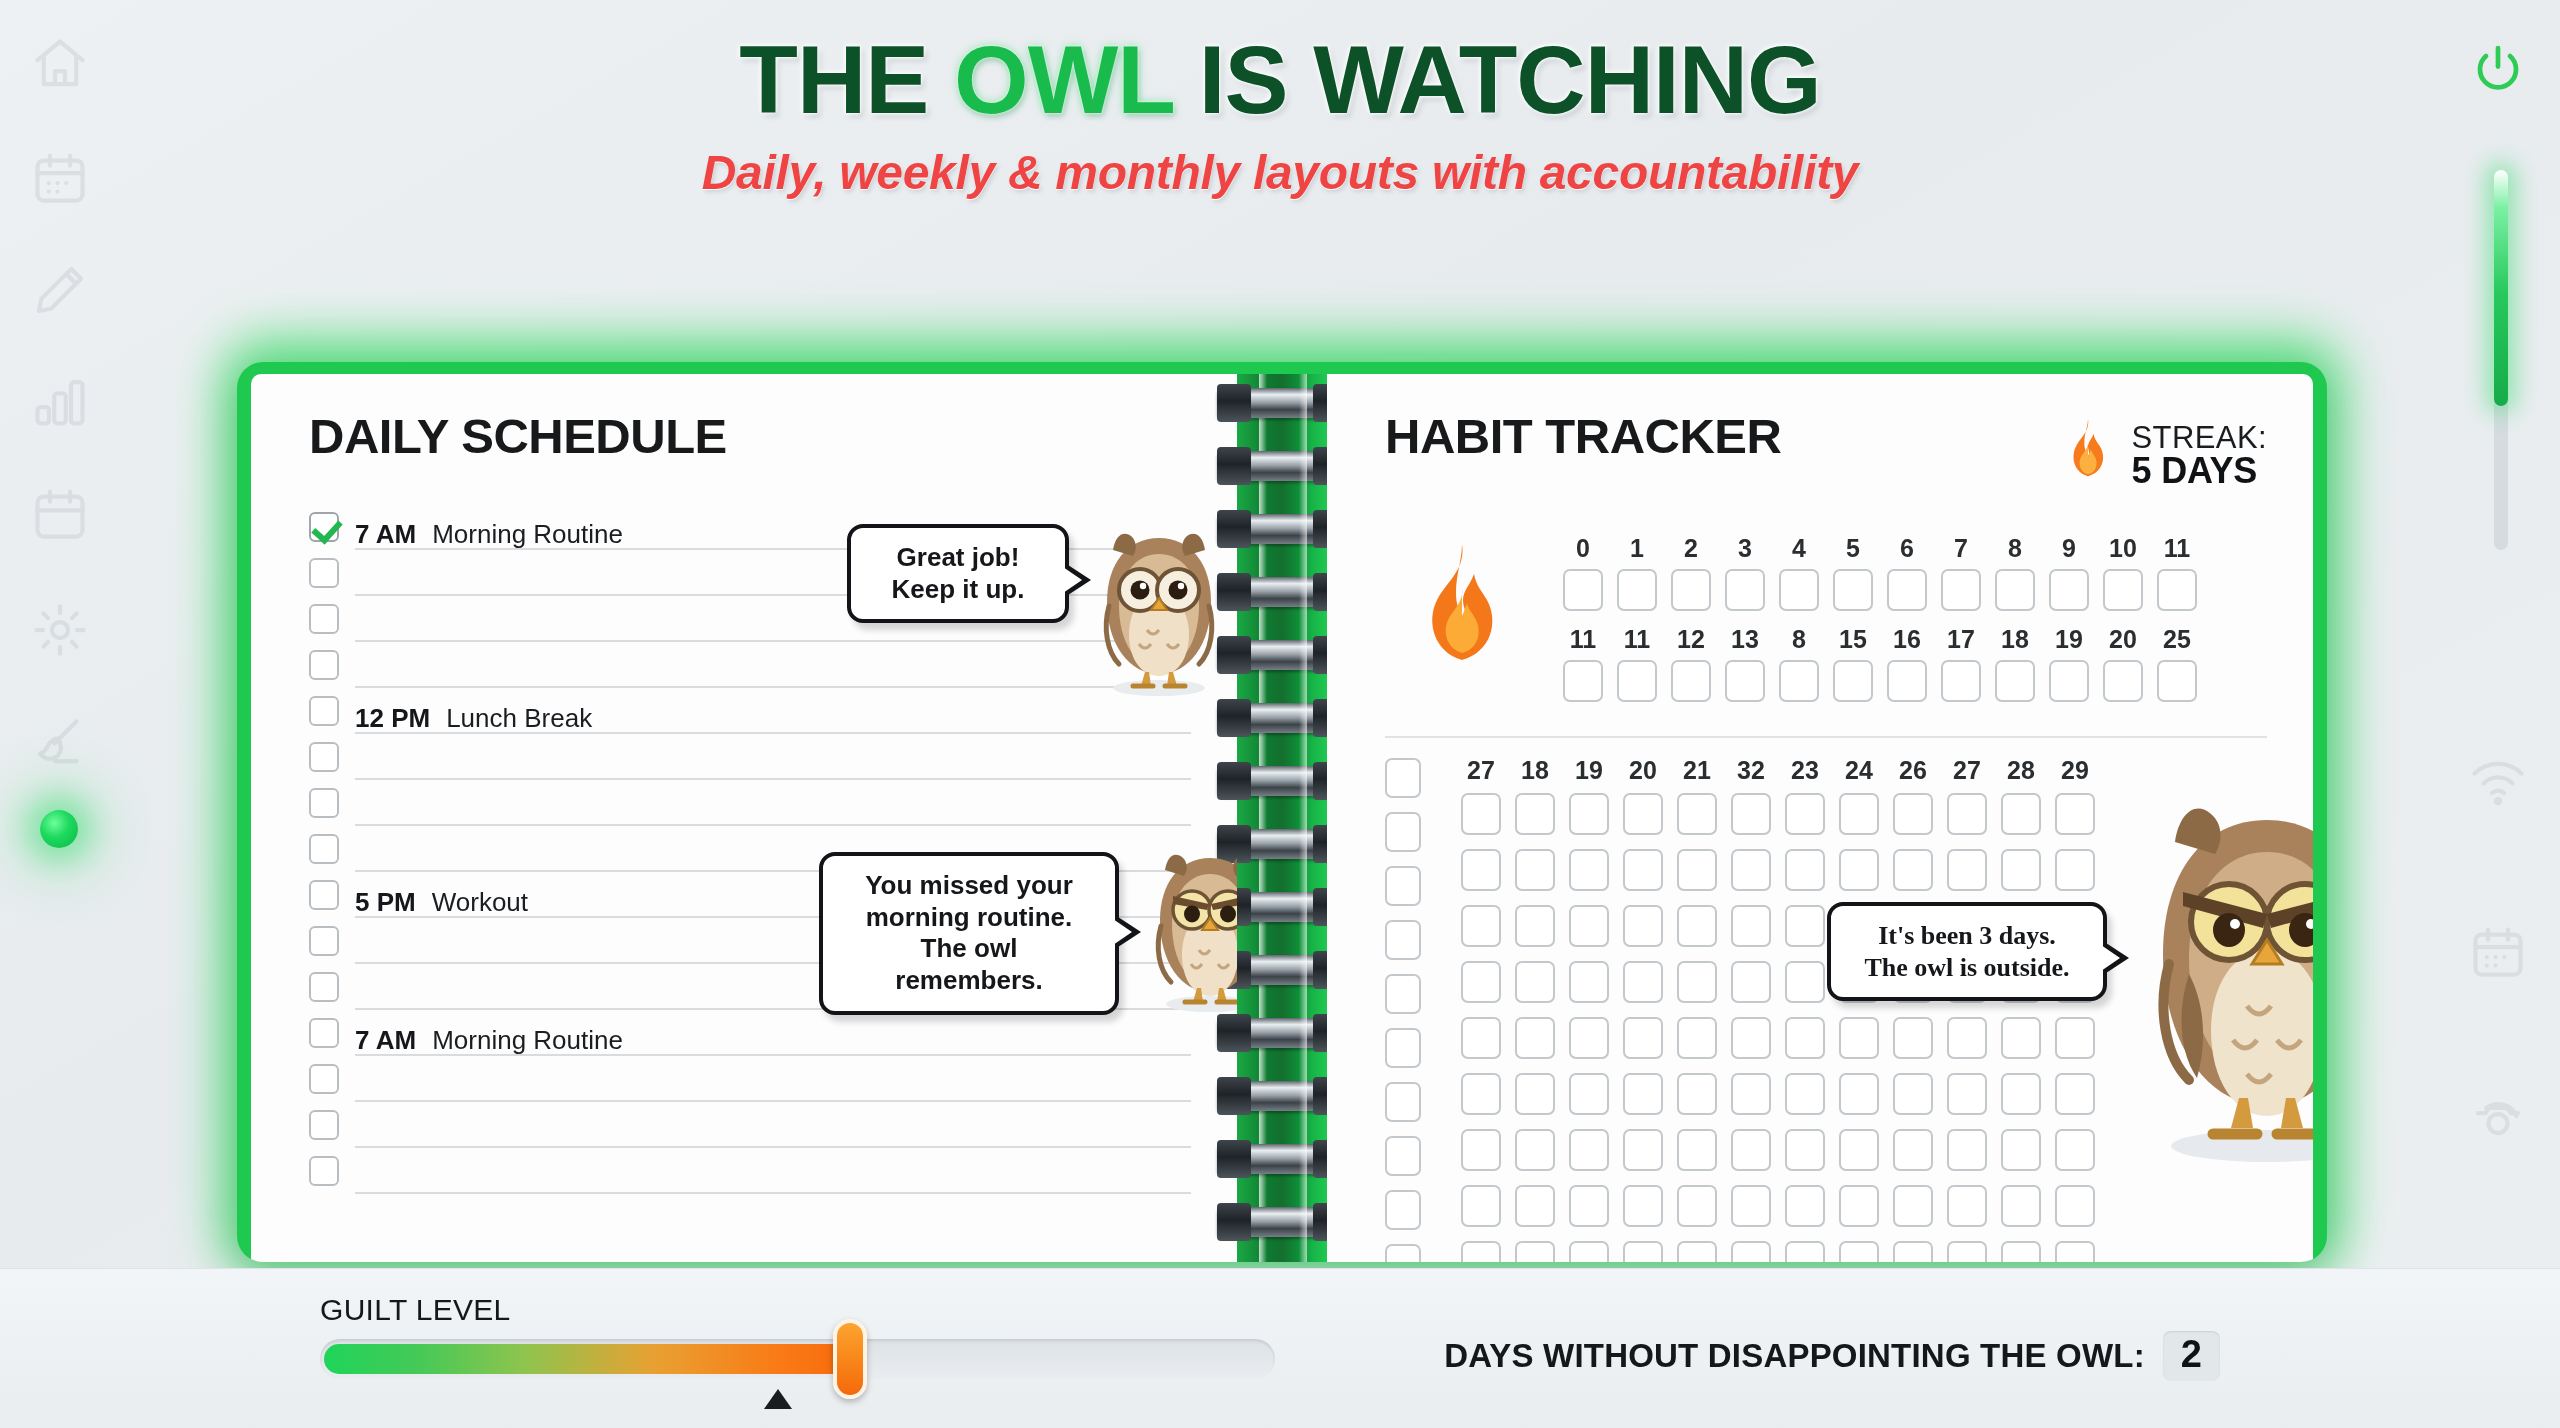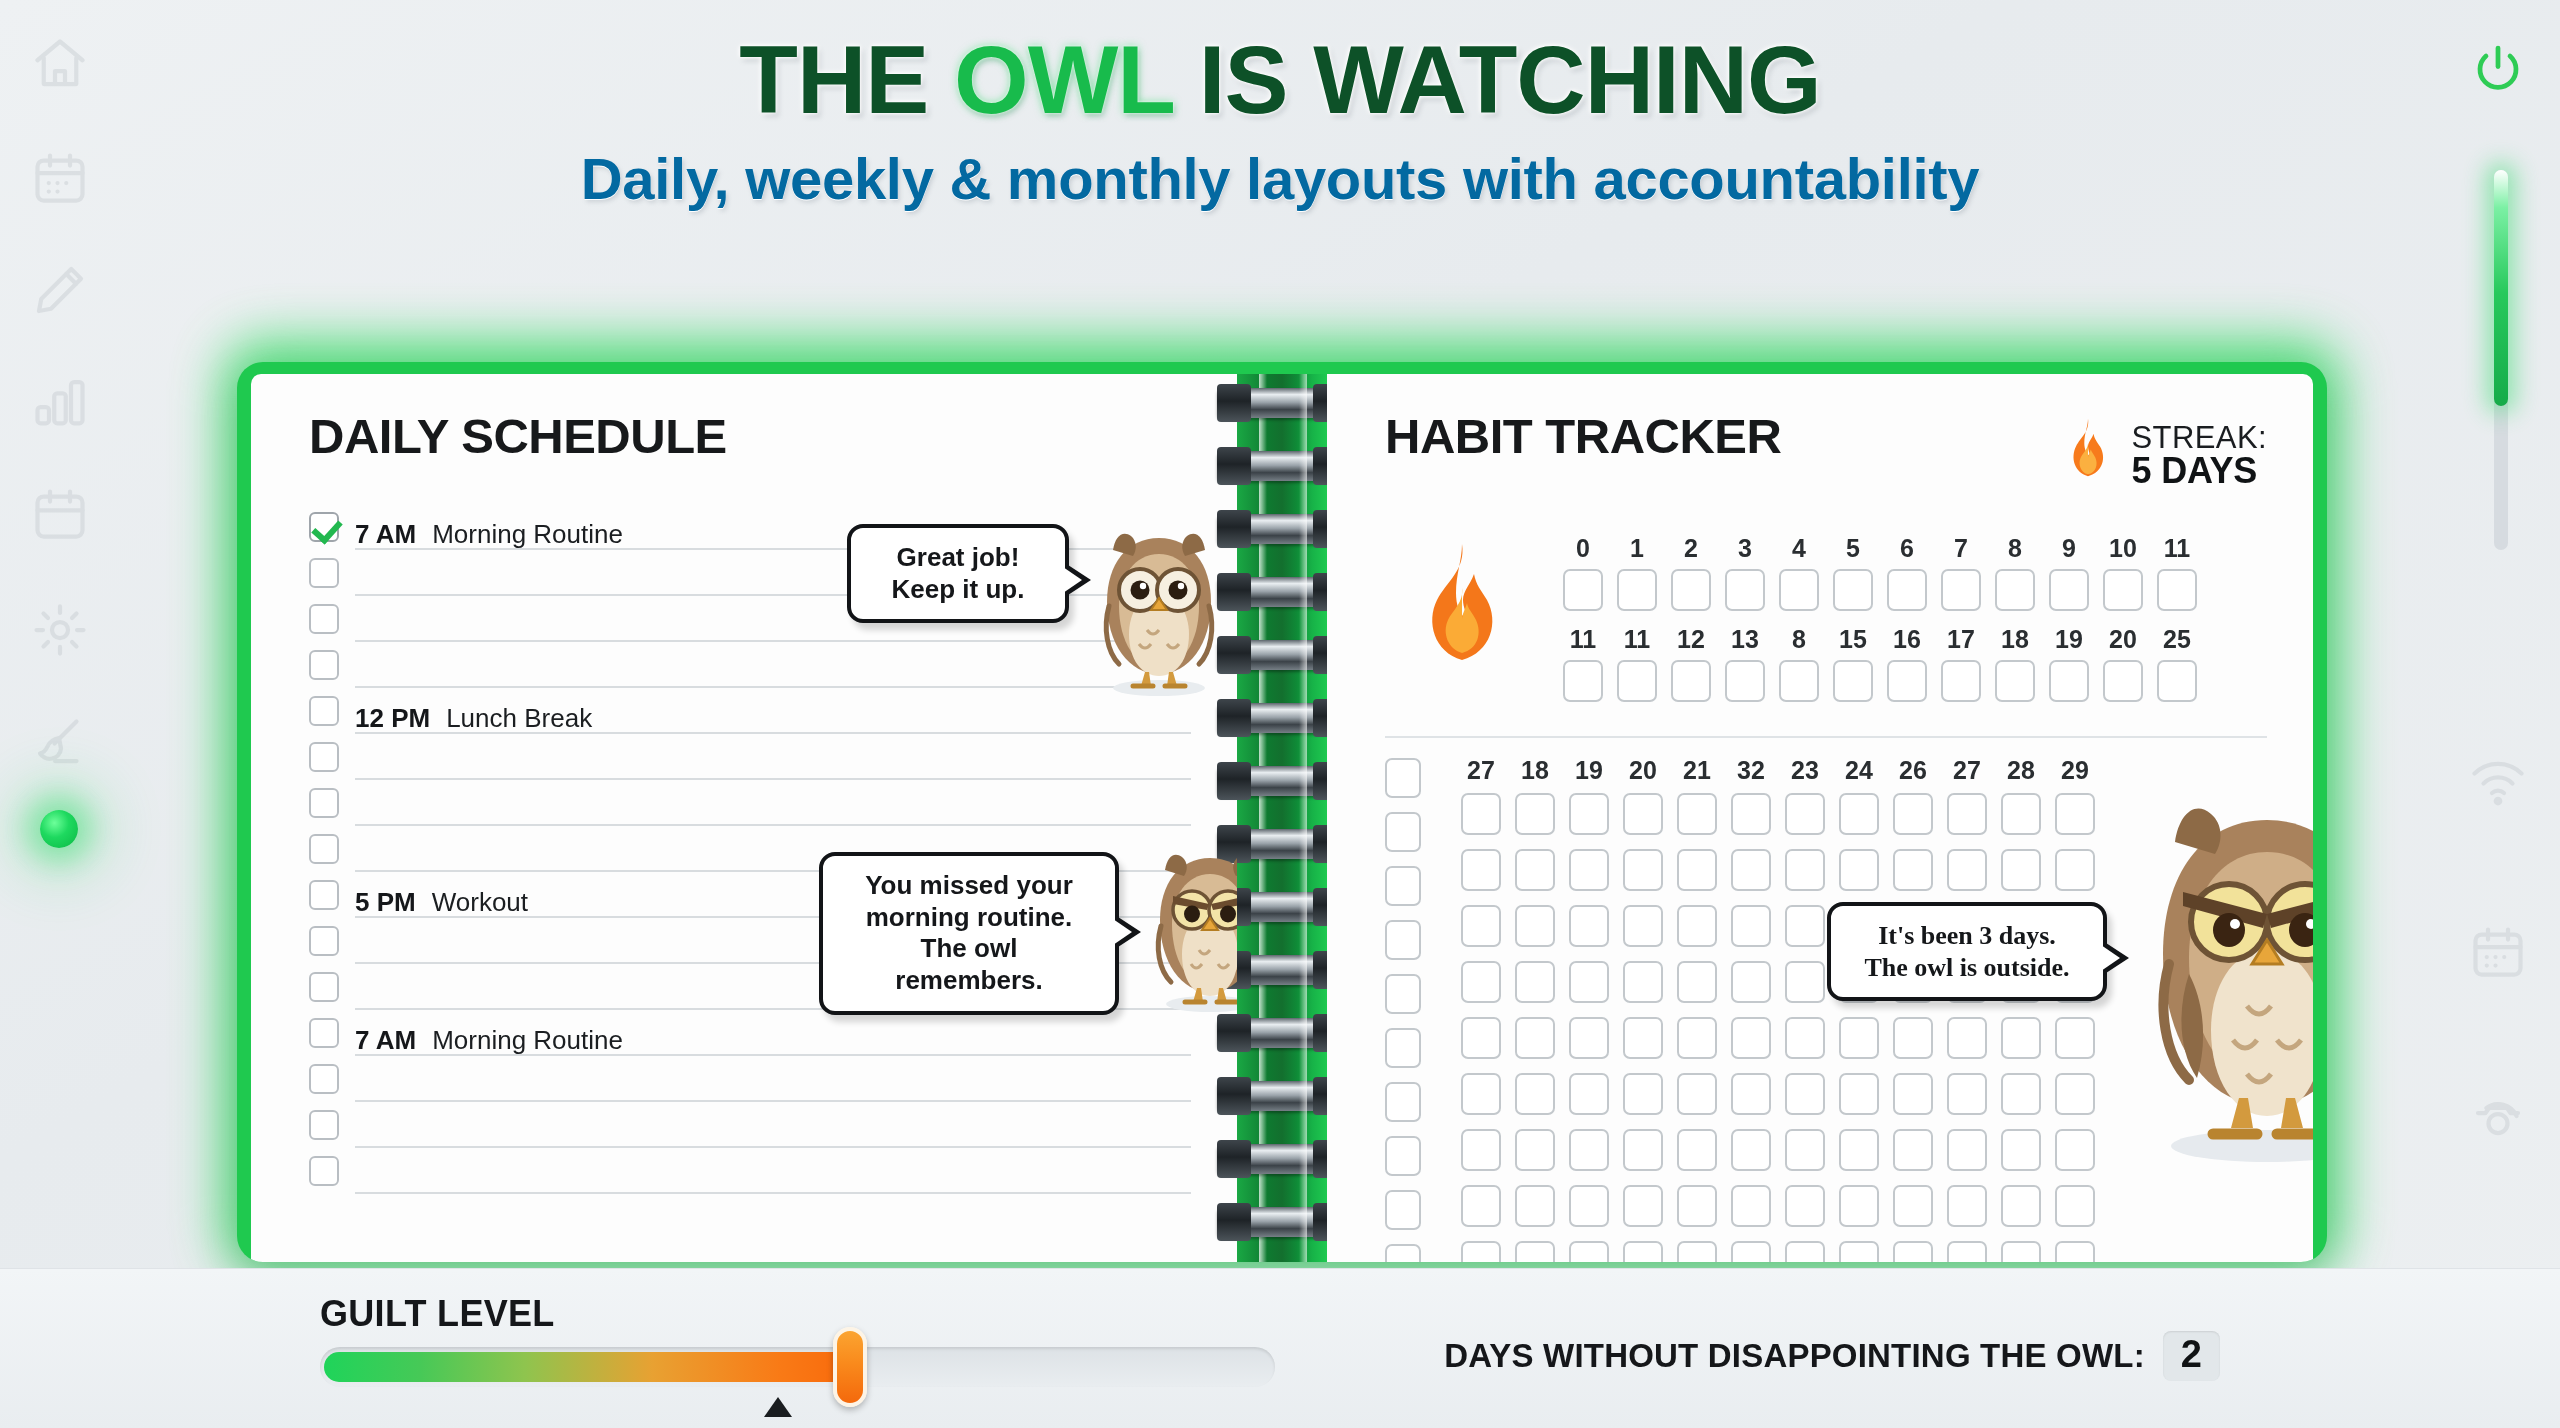--- a/index.html
+++ b/index.html
@@ -94,25 +94,26 @@
     display: inline-block;
     white-space: nowrap;
   }
   .title .dark  { color: #0d5128; }
   .title .brite {
     color: #18bb4c;
     text-shadow: 0 0 3px #fff, 0 0 9px rgba(40,220,100,.55), 2px 4px 5px rgba(120,130,140,.28);
   }
   .subtitle {
     margin-top: 14px;
-    font-size: 58px;
+    font-size: 48px;
     font-weight: 700;
-    color: #0369a1;
+    color: #ef4444;
     letter-spacing: -.3px;
     text-shadow: 0 1px 0 #fff, 2px 3px 4px rgba(130,140,150,.28);
+    font-style: italic;
   }
 
   
   .notebook-wrap {
     position: absolute;
     left: 237px;
     top: 362px;
     width: 2090px;
     height: 900px;
     z-index: 2;
@@ -352,21 +353,21 @@
   .bottom-bar {
     position: absolute;
     left: 0; right: 0; bottom: 0;
     height: 160px;
     background: linear-gradient(to bottom, #f2f5f7 0%, #e9edf0 100%);
     border-top: 1px solid #dfe3e7;
     z-index: 8;
   }
   .guilt-wrap { position: absolute; left: 320px; top: 24px; width: 955px; }
   .guilt-label {
-    font-size: 36px; font-weight: 700; color: #15171a; letter-spacing: .3px;
+    font-size: 30px; font-weight: 400; color: #15171a; letter-spacing: .3px;
     margin-bottom: 12px;
   }
   .track {
     position: relative;
     height: 40px;
     border-radius: 20px;
     background: linear-gradient(to bottom, #dde2e6, #e9edf0);
     box-shadow: inset 0 2px 3px rgba(0,0,0,.10);
   }
   .track-fill {

